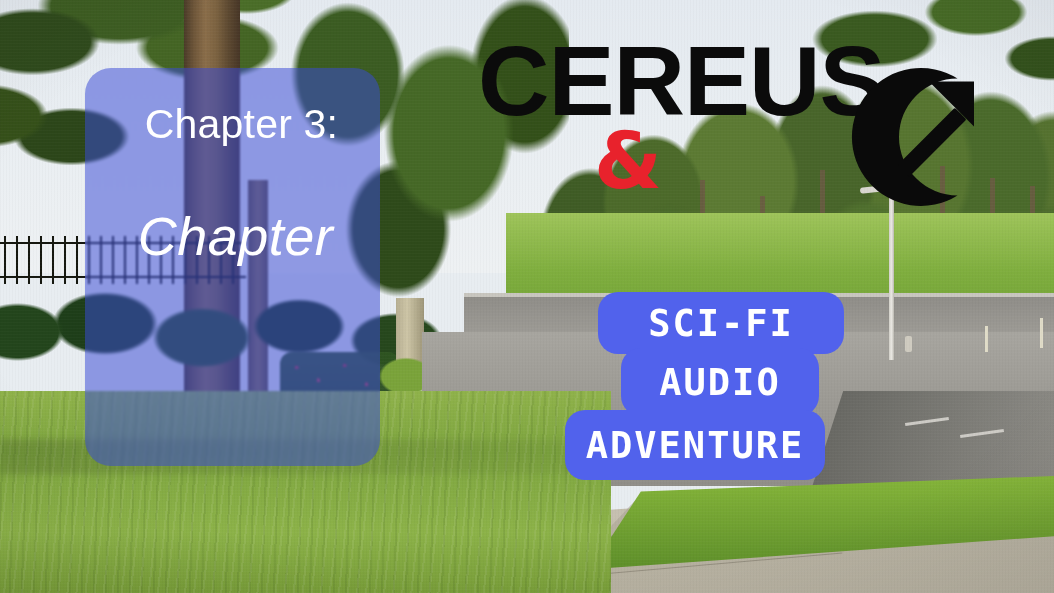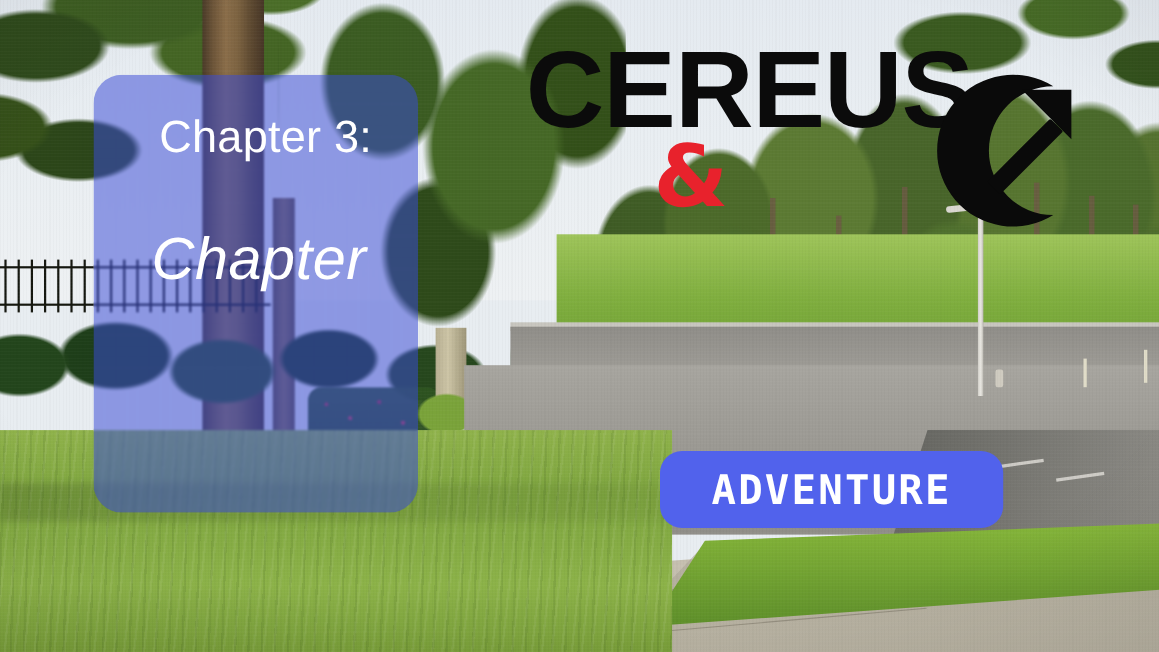--- a/index.html
+++ b/index.html
@@ -325,21 +325,21 @@
     border-radius:22px;
     display:flex; align-items:center; justify-content:center;
     color:#fff;
     font-family:"DejaVu Sans Mono", monospace;
     font-weight:700;
     letter-spacing:2px;
     white-space:nowrap;
   }
   .bar-1 { left:38px;  top:0;    width:246px; height:62px;  font-size:37px; border-radius:20px; }
   .bar-2 { left:61px;  top:56px; width:198px; height:68px;  font-size:37px; border-radius:20px; }
-  .bar-3 { left:5px;   top:118px;width:312px; height:70px;  font-size:37px; border-radius:20px;margin-left:35px; }
+  .bar-3 { left:5px;   top:118px;width:260px; height:70px;  font-size:37px; border-radius:20px; }
 </style>
 </head>
 <body>
 
 <div class="stage">
 
   <div class="photo">
     <div class="sky"></div>
 
     <div class="treeline"></div>
@@ -444,16 +444,18 @@
 
       <g fill="#0A0A0A">
         <rect x="62" y="96" width="108" height="22" rx="2" transform="rotate(-45 116 107)"></rect>
 
         <path d="M172,26 L172,86 L112,26 Z"></path>
       </g>
     </svg>
   </div>
 
   <div class="badge">
+    <div class="badge-bar bar-1">SCI-FI</div>
+    <div class="badge-bar bar-2">AUDIO</div>
     <div class="badge-bar bar-3">ADVENTURE</div>
   </div>
 
 </div>
 
 </body></html>

